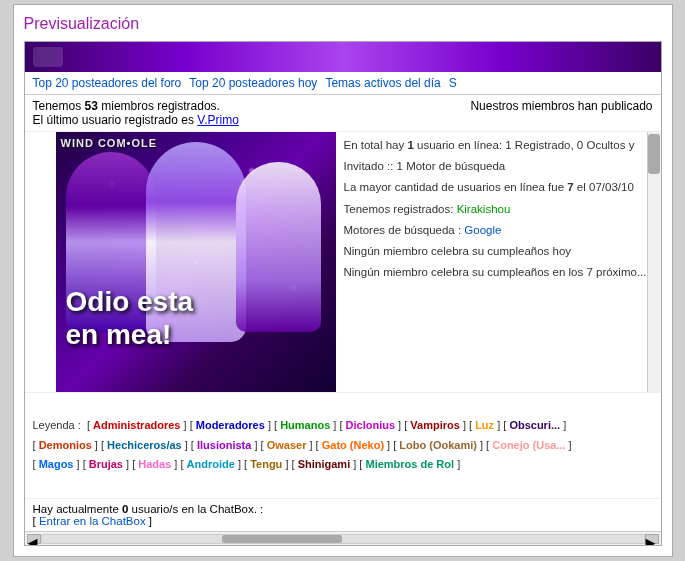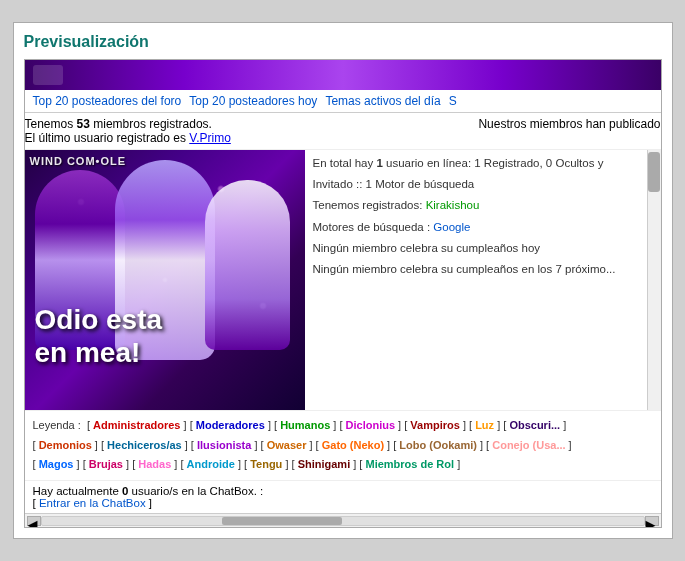--- a/index.html
+++ b/index.html
@@ -13,23 +13,23 @@
       width: 685px;
       height: 561px;
     }
     .outer-container {
       width: 660px;
       background: #fff;
       border: 1px solid #aaa;
       padding: 10px;
     }
     .preview-title {
-      color: #0f766e;
+      color: #a21caf;
       font-size: 16px;
-      font-weight: bold;
+      font-weight: normal;
       margin-bottom: 8px;
     }
     .inner-frame {
       border: 1px solid #aaa;
       overflow: hidden;
       width: 100%;
       background: #4c1d95;
     }
     
     .top-bar {
@@ -49,33 +49,34 @@
       gap: 8px;
     }
     .nav-links a {
       color: #0055cc;
       text-decoration: none;
       font-size: 12px;
     }
     
     .stats-row {
       background: #fff;
-      padding: 4px 0;
+      padding: 4px 8px;
       border-bottom: 1px solid #eee;
       font-size: 12px;
       display: flex;
       justify-content: space-between;
     }
     .stats-left { flex: 1; }
     .stats-right { flex: 1; text-align: right; }
     
     .main-content {
       display: flex;
       background: #fff;
       overflow: hidden;
+      padding-left: 31px;
     }
     
     .image-area {
       width: 280px;
       min-height: 260px;
       flex-shrink: 0;
       background: linear-gradient(135deg, #220044 0%, #440088 30%, #6600aa 50%, #330055 70%, #110033 100%);
       position: relative;
       overflow: hidden;
     }
@@ -148,21 +149,21 @@
       line-height: 1.5;
     }
     .info-panel a {
       color: #0055cc;
       text-decoration: none;
     }
     .info-panel a.green { color: #009900; }
     
     .legend-row {
       background: #fff;
-      padding: 5px 8px;
+      padding: 23px 8px;
       border-top: 1px solid #eee;
       font-size: 11px;
       color: #333;
       line-height: 1.8;
     }
     .legend-row a {
       text-decoration: none;
     }
     .admin-link { color: #cc0000; font-weight: bold; }
     .mod-link { color: #0000cc; font-weight: bold; }
@@ -287,20 +288,23 @@
           </div>
         </div>
       </div>
 
       <div style="flex:1;position:relative;overflow:hidden;">
         <div class="info-panel">
           <p>
             <span>En total hay </span><strong>1</strong><span> usuario en línea: 1 Registrado, 0 Ocultos y</span>
           </p>
           <p>Invitado :: 1 Motor de búsqueda</p>
+          <p>
+            <span>La mayor cantidad de usuarios en línea fue </span><strong>7</strong><span> el 07/03/10</span>
+          </p>
           <p>
             <span>Tenemos registrados: </span><a href="#" class="green">Kirakishou</a>
           </p>
           <p>
             <span>Motores de búsqueda : </span><a href="#">Google</a>
           </p>
           <p>Ningún miembro celebra su cumpleaños hoy</p>
           <p>Ningún miembro celebra su cumpleaños en los 7 próximo...</p>
         </div>
         <div class="scrollbar">

